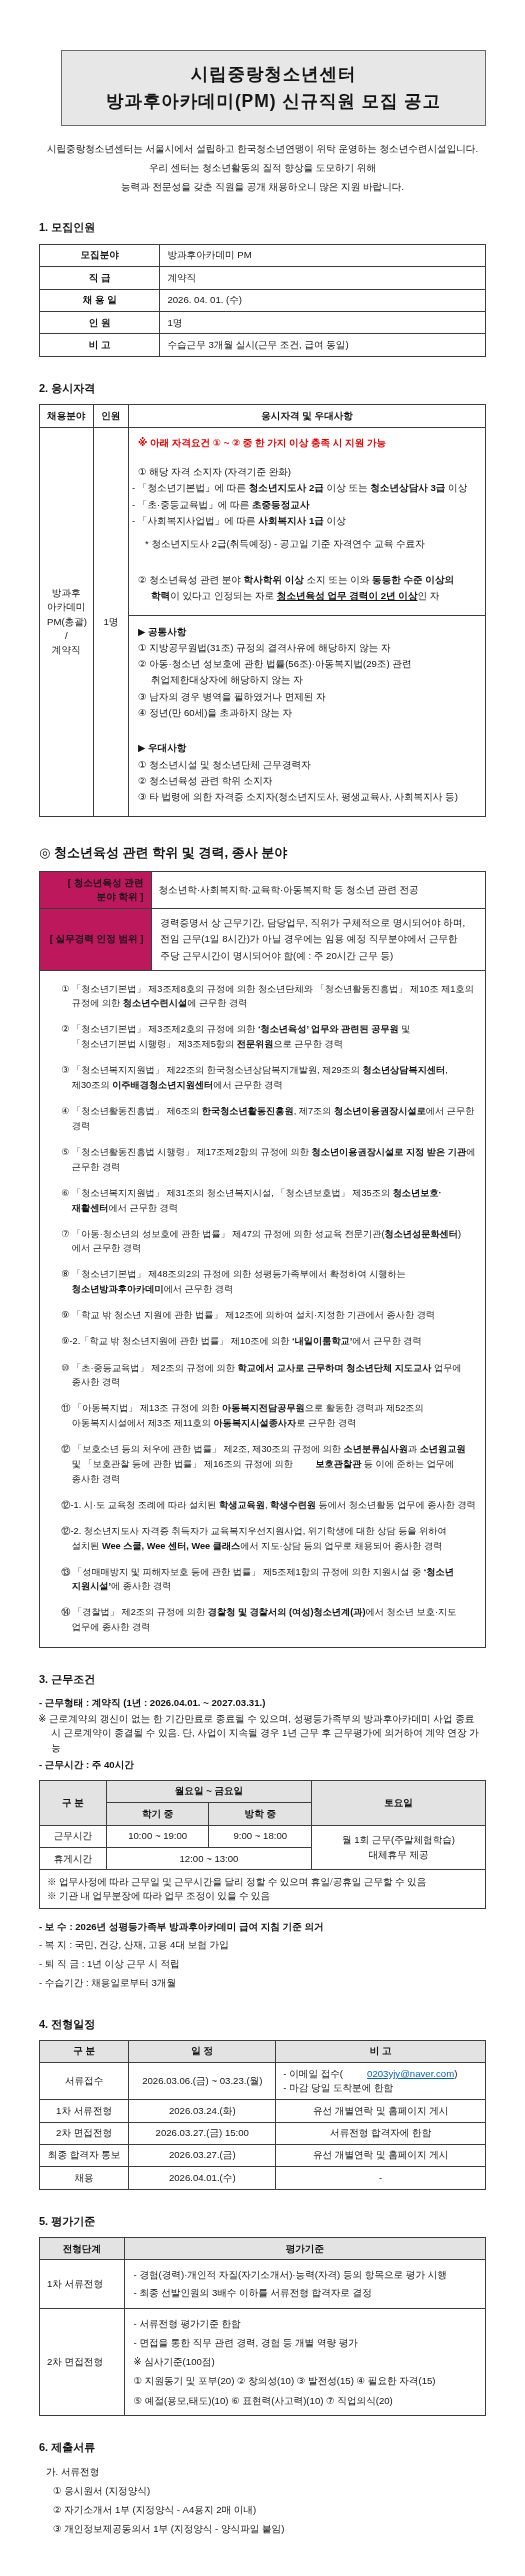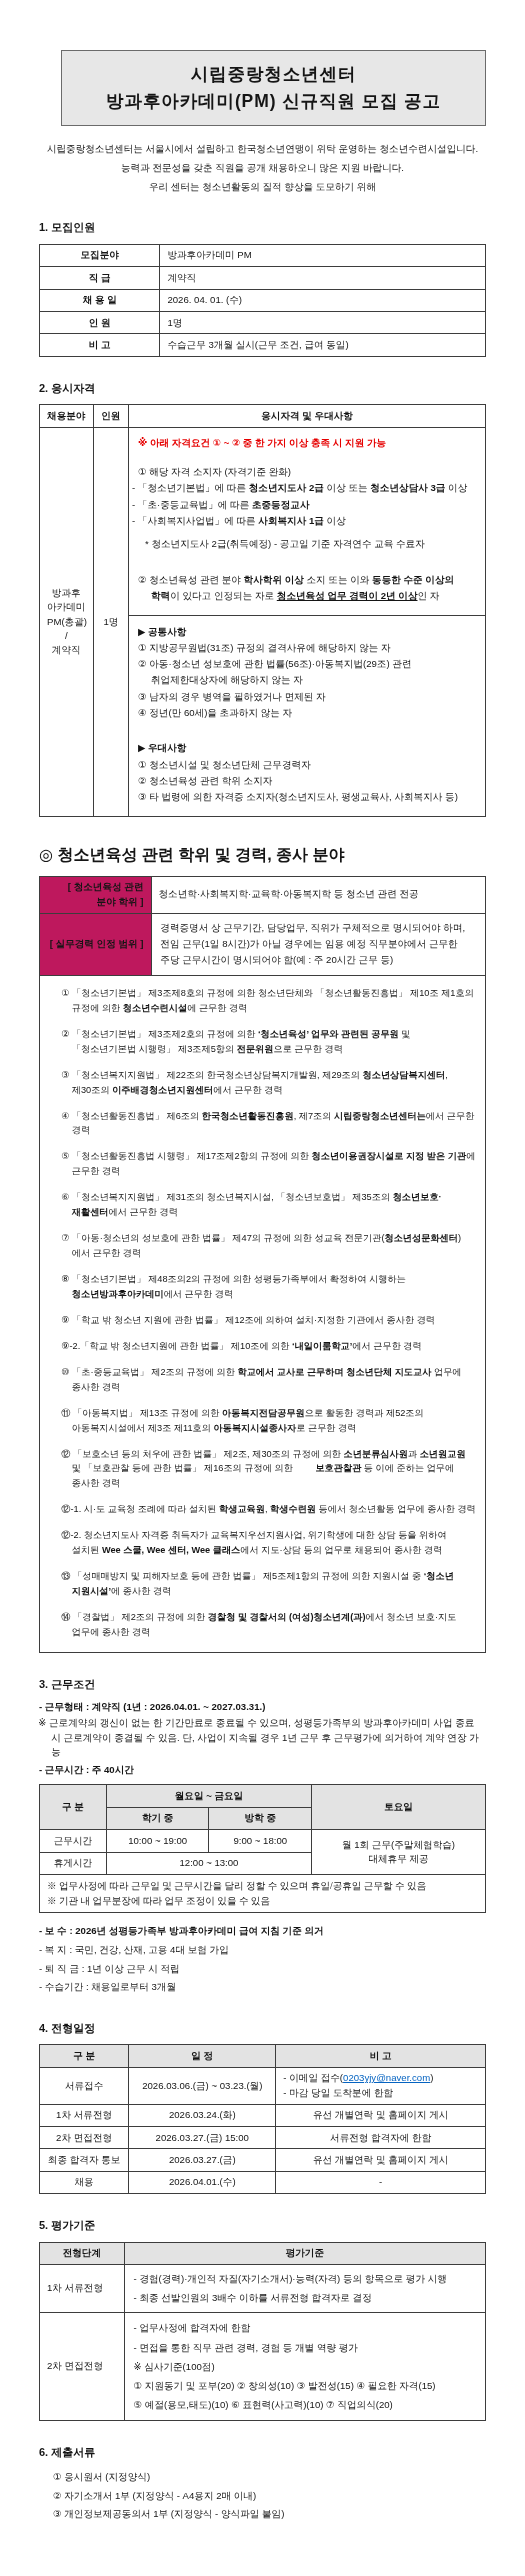--- a/index.html
+++ b/index.html
@@ -13,35 +13,35 @@
 
   .title-box {
     border:1.8px solid #6b6b6b; background:#e7e7e7;
     text-align:center; padding:9.6px 3.5px 10.5px;margin-left:22px;
   }
   .title-box div { font-weight:bold; font-size:17.5px; line-height:1.55; letter-spacing:0.9px; }
 
   .intro { text-align:center; margin-top:14px; line-height:1.95; }
 
   .sec-h { font-weight:bold; font-size:11px; margin:23px 0 7.9px; }
-  .sub-h { font-weight:bold; font-size:16px; margin:26px 0 8.8px; }
+  .sub-h { font-weight:bold; font-size:13px; margin:26px 0 8.8px; }
 
   table { width:100%; border-collapse:collapse; border:1.8px solid #3d3d3d; table-layout:fixed; }
   td { border:0.9px solid #3d3d3d; padding:3.5px 7px; vertical-align:middle; word-break:keep-all; }
   .c { text-align:center; }
   .b { font-weight:bold; }
   .bg { background:#e3e3e3; }
   .bg2 { background:#be185d;text-align:right; }
   .vtop { vertical-align:top; }
 
   .t1 td { height:21px; }
   .lblcol { width:27%; }
 
   .redbold { color:#e60000; font-weight:bold; }
-  .link { color:#0563c1; text-decoration:underline; }
+  .link { color:#0563c1; text-decoration:underline;margin-left:24px; }
 
   .qcell { padding:7.9px 8.8px 10.5px; line-height:1.7; }
   .hang { padding-left:13px; text-indent:-13px; }
   .gap-s { margin-top:7px; }
   .gap-m { margin-top:12.3px; }
   .gap-l { margin-top:19px; }
 
   .svc-items { padding:10.5px 8.8px; font-size:9.2px; line-height:1.6; }
   .svc-items > div { margin:0 0 11.4px; }
   .svc-items > div:last-child { margin-bottom:1.8px; }
@@ -59,22 +59,22 @@
 
 <div class="page">
 
   <div class="title-box">
     <div>시립중랑청소년센터</div>
     <div>방과후아카데미(PM) 신규직원 모집 공고</div>
   </div>
 
   <div class="intro">
     <div>시립중랑청소년센터는 서울시에서 설립하고 한국청소년연맹이 위탁 운영하는 청소년수련시설입니다.</div>
+    <div>우리 센터는 청소년활동의 질적 향상을 도모하기 위해</div>
     <div>능력과 전문성을 갖춘 직원을 공개 채용하오니 많은 지원 바랍니다.</div>
-    <div>우리 센터는 청소년활동의 질적 향상을 도모하기 위해</div>
   </div>
 
   <div class="sec-h">1. 모집인원</div>
   <table class="t1">
     <tbody>
         <tr>
           <td class="c b lblcol">모집분야</td>
           <td>방과후아카데미 PM</td>
         </tr>
     <tr>
@@ -157,21 +157,21 @@
     </tr>
     <tr>
       <td class="c b bg2">[ 실무경력 인정 범위 ]</td>
       <td style="padding:6.1px 8.8px; line-height:1.7;">경력증명서 상 근무기간, 담당업무, 직위가 구체적으로 명시되어야 하며, 전임 근무(1일 8시간)가 아닐 경우에는 임용 예정 직무분야에서 근무한 주당 근무시간이 명시되어야 함(예 : 주 20시간 근무 등)</td>
     </tr>
     <tr>
       <td colspan="2" class="svc-items vtop">
         <div class="hang2">① 「청소년기본법」 제3조제8호의 규정에 의한 청소년단체와 「청소년활동진흥법」 제10조 제1호의 규정에 의한 <span style="font-weight: bold;">청소년수련시설</span>에 근무한 경력</div>
         <div class="hang2">② 「청소년기본법」 제3조제2호의 규정에 의한 <span style="font-weight: bold;">‘청소년육성’ 업무와 관련된 공무원</span> 및 「청소년기본법 시행령」 제3조제5항의 <span style="font-weight: bold;">전문위원</span>으로 근무한 경력</div>
         <div class="hang2">③ 「청소년복지지원법」 제22조의 한국청소년상담복지개발원, 제29조의 <span style="font-weight: bold;">청소년상담복지센터</span>, 제30조의 <span style="font-weight: bold;">이주배경청소년지원센터</span>에서 근무한 경력</div>
-        <div class="hang2">④ 「청소년활동진흥법」 제6조의 <span style="font-weight: bold;">한국청소년활동진흥원</span>, 제7조의 <span style="font-weight: bold;">시립중랑청소년센터는</span>에서 근무한 경력</div>
+        <div class="hang2">④ 「청소년활동진흥법」 제6조의 <span style="font-weight: bold;">한국청소년활동진흥원</span>, 제7조의 <span style="font-weight: bold;">청소년이용권장시설로</span>에서 근무한 경력</div>
         <div class="hang2">⑤ 「청소년활동진흥법 시행령」 제17조제2항의 규정에 의한 <span style="font-weight: bold;">청소년이용권장시설로 지정 받은 기관</span>에 근무한 경력</div>
         <div class="hang2">⑥ 「청소년복지지원법」 제31조의 청소년복지시설, 「청소년보호법」 제35조의 <span style="font-weight: bold;">청소년보호· 재활센터</span>에서 근무한 경력</div>
         <div class="hang2">⑦ 「아동·청소년의 성보호에 관한 법률」 제47의 규정에 의한 성교육 전문기관(<span style="font-weight: bold;">청소년성문화센터</span>)에서 근무한 경력</div>
         <div class="hang2">⑧ 「청소년기본법」 제48조의2의 규정에 의한 성평등가족부에서 확정하여 시행하는 <span style="font-weight: bold;">청소년방과후아카데미</span>에서 근무한 경력</div>
         <div class="hang2">⑨ 「학교 밖 청소년 지원에 관한 법률」 제12조에 의하여 설치·지정한 기관에서 종사한 경력</div>
         <div class="hang2">⑨-2.「학교 밖 청소년지원에 관한 법률」 제10조에 의한 <span style="font-weight: bold;">‘내일이룸학교’</span>에서 근무한 경력</div>
         <div class="hang2">⑩ 「초·중등교육법」 제2조의 규정에 의한 <span style="font-weight: bold;">학교에서 교사로 근무하며 청소년단체 지도교사</span> 업무에 종사한 경력</div>
         <div class="hang2">⑪ 「아동복지법」 제13조 규정에 의한 <span style="font-weight: bold;">아동복지전담공무원</span>으로 활동한 경력과 제52조의 아동복지시설에서 제3조 제11호의 <span style="font-weight: bold;">아동복지시설종사자</span>로 근무한 경력</div>
         <div class="hang2">⑫ 「보호소년 등의 처우에 관한 법률」 제2조, 제30조의 규정에 의한 <span style="font-weight: bold;">소년분류심사원</span>과 <span style="font-weight: bold;">소년원교원</span> 및 「보호관찰 등에 관한 법률」 제16조의 규정에 의한 <span style="font-weight: bold; margin-left: 20px;">보호관찰관</span> 등 이에 준하는 업무에 종사한 경력</div>
         <div class="hang2">⑫-1. 시·도 교육청 조례에 따라 설치된 <span style="font-weight: bold;">학생교육원</span>, <span style="font-weight: bold;">학생수련원</span> 등에서 청소년활동 업무에 종사한 경력</div>
@@ -292,32 +292,33 @@
     <tr>
       <td>1차 서류전형</td>
       <td style="padding:5.3px 8.8px; line-height:1.9;">
         <div>- 경험(경력)·개인적 자질(자기소개서)·능력(자격) 등의 항목으로 평가 시행</div>
         <div>- 최종 선발인원의 3배수 이하를 서류전형 합격자로 결정</div>
       </td>
     </tr>
     <tr>
       <td>2차 면접전형</td>
       <td style="padding:5.3px 8.8px; line-height:2.0;">
-        <div>- 업무사정에 합격자에 한함</div>
+        <div>- 서류전형 평가기준 한함</div>
         <div>- 면접을 통한 직무 관련 경력, 경험 등 개별 역량 평가</div>
         <div>※ 심사기준(100점)</div>
         <div>① 지원동기 및 포부(20)   ② 창의성(10)   ③ 발전성(15)   ④ 필요한 자격(15)</div>
         <div>⑤ 예절(용모,태도)(10)   ⑥ 표현력(사고력)(10)   ⑦ 직업의식(20)</div>
       </td>
     </tr>
   </tbody>
     </table>
 
   <div class="sec-h">6. 제출서류</div>
   <div class="list">
+    <div class="ind1">가. 서류전형</div>
     <div class="ind2">① 응시원서 (지정양식)</div>
     <div class="ind2">② 자기소개서 1부 (지정양식 - A4용지 2매 이내)</div>
     <div class="ind2">③ 개인정보제공동의서 1부 (지정양식 - 양식파일 붙임)</div>
 
   </div>
 
 </div>
 
 
 </body></html>

